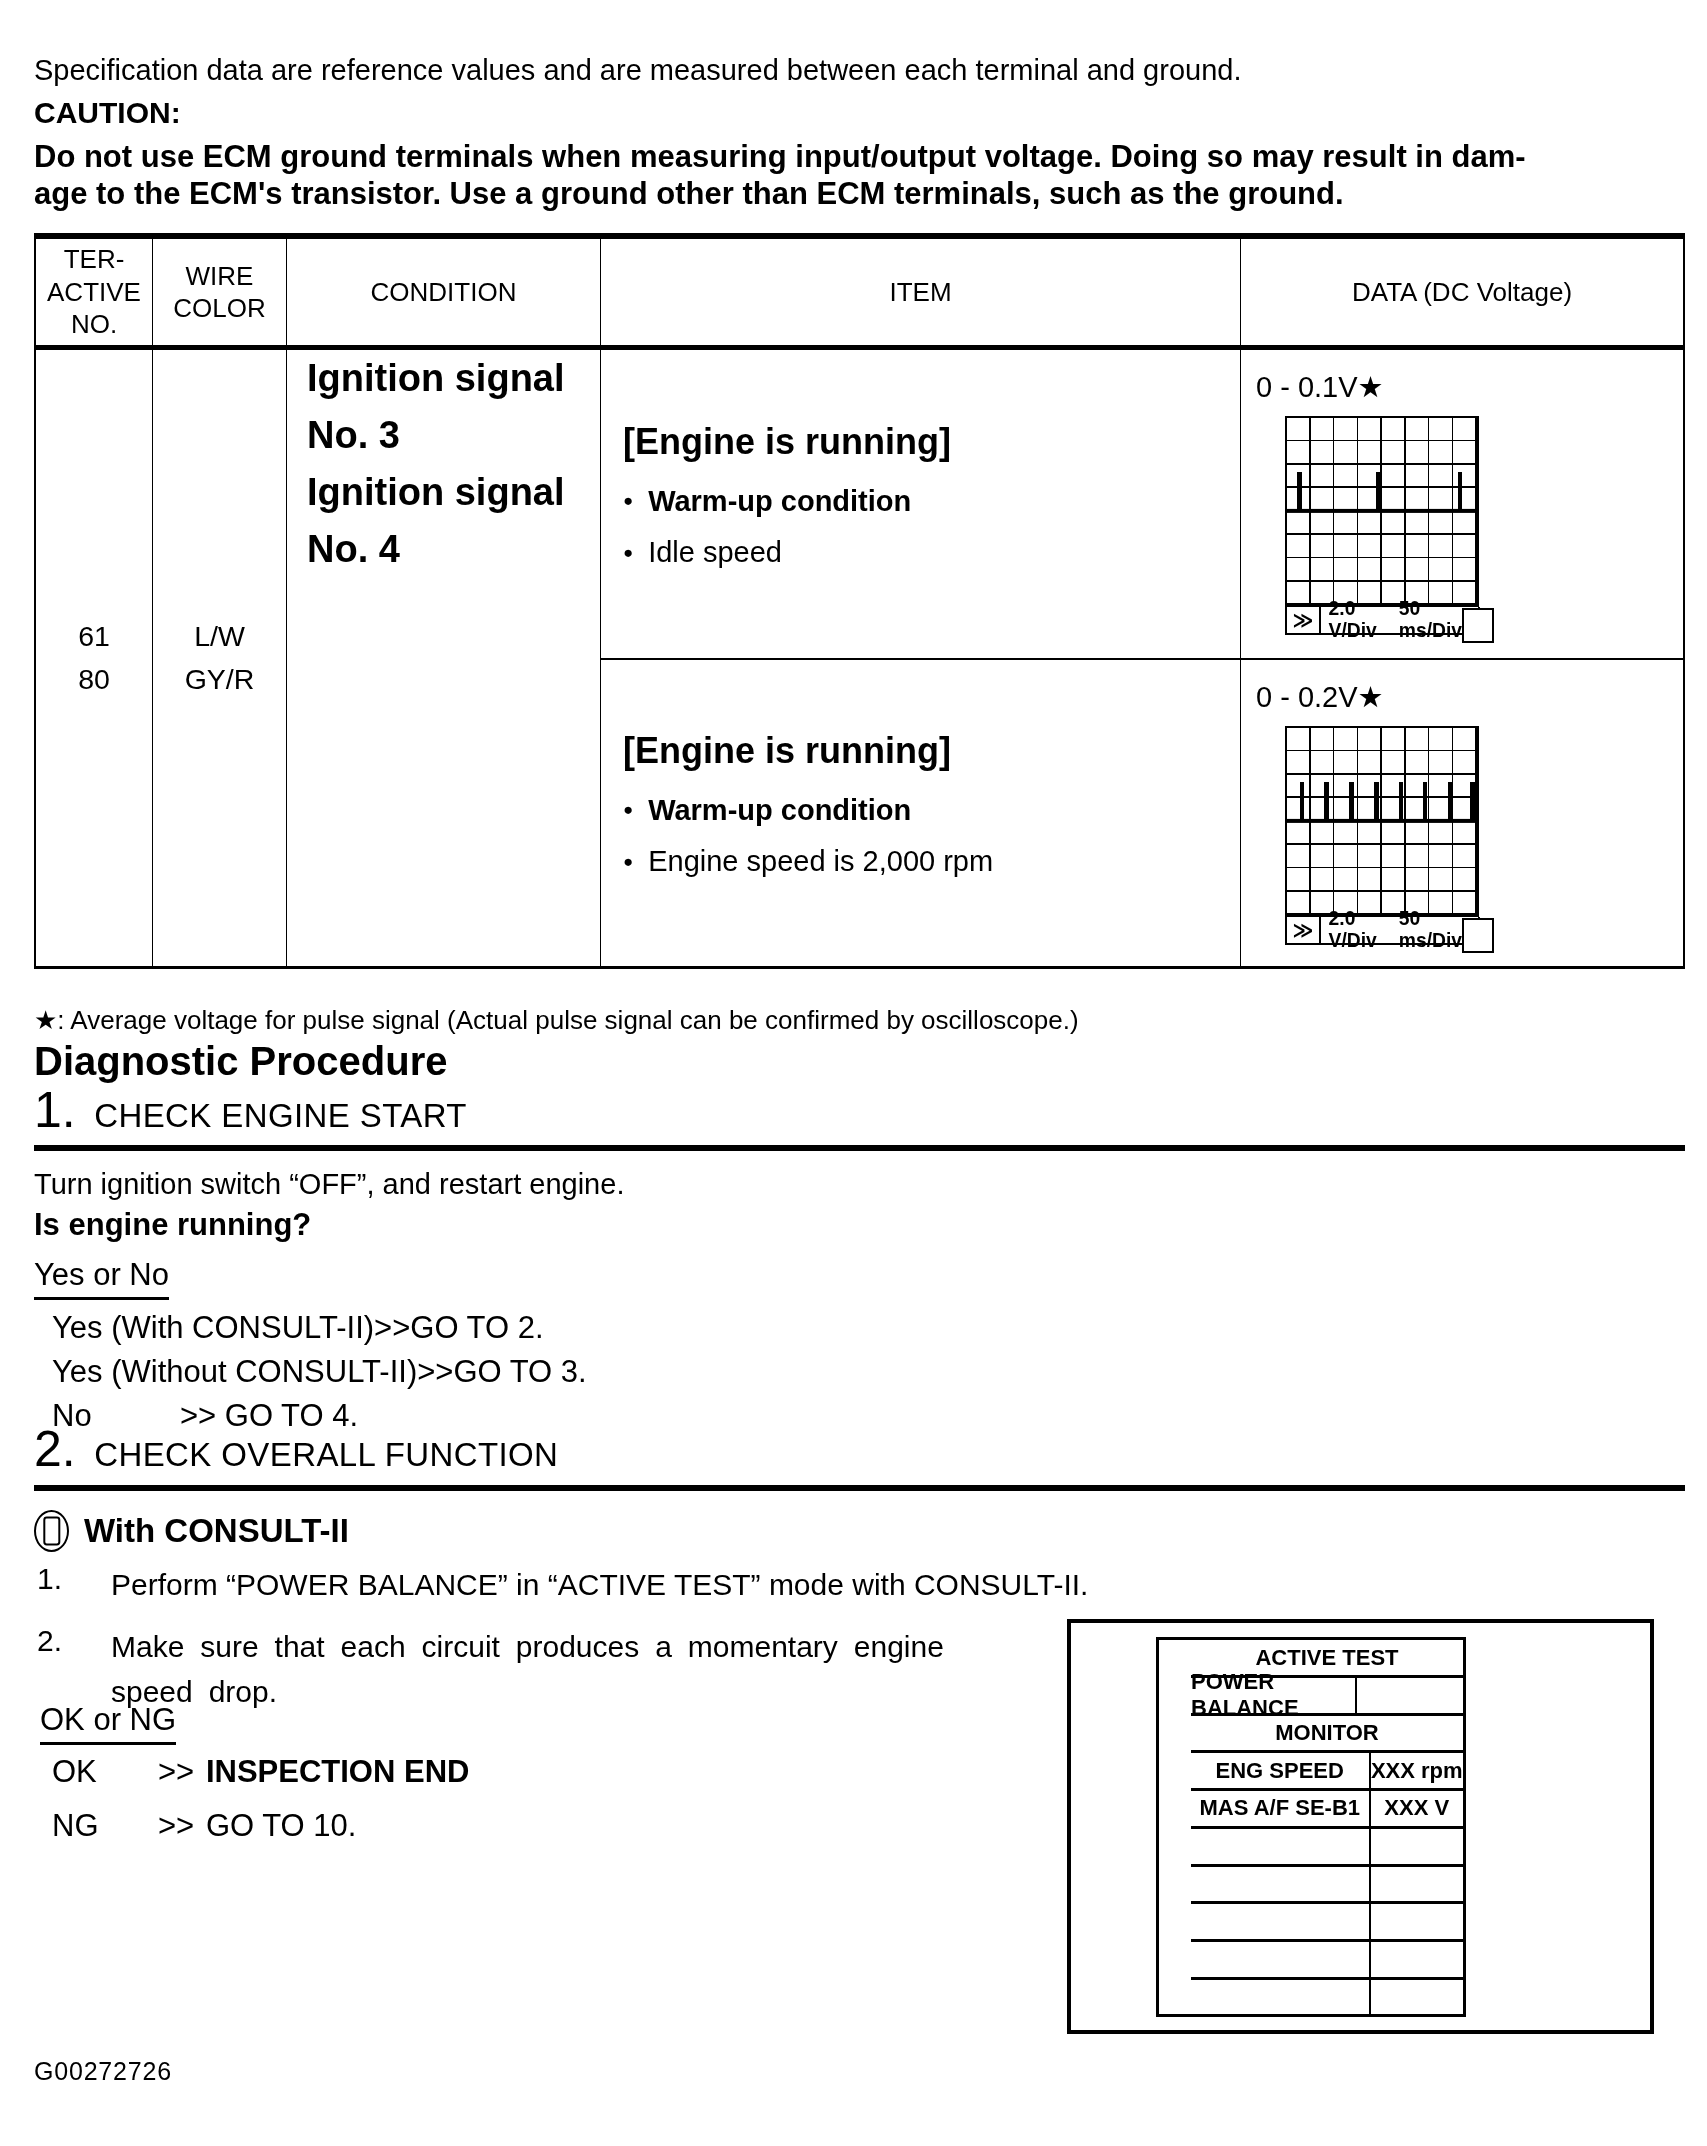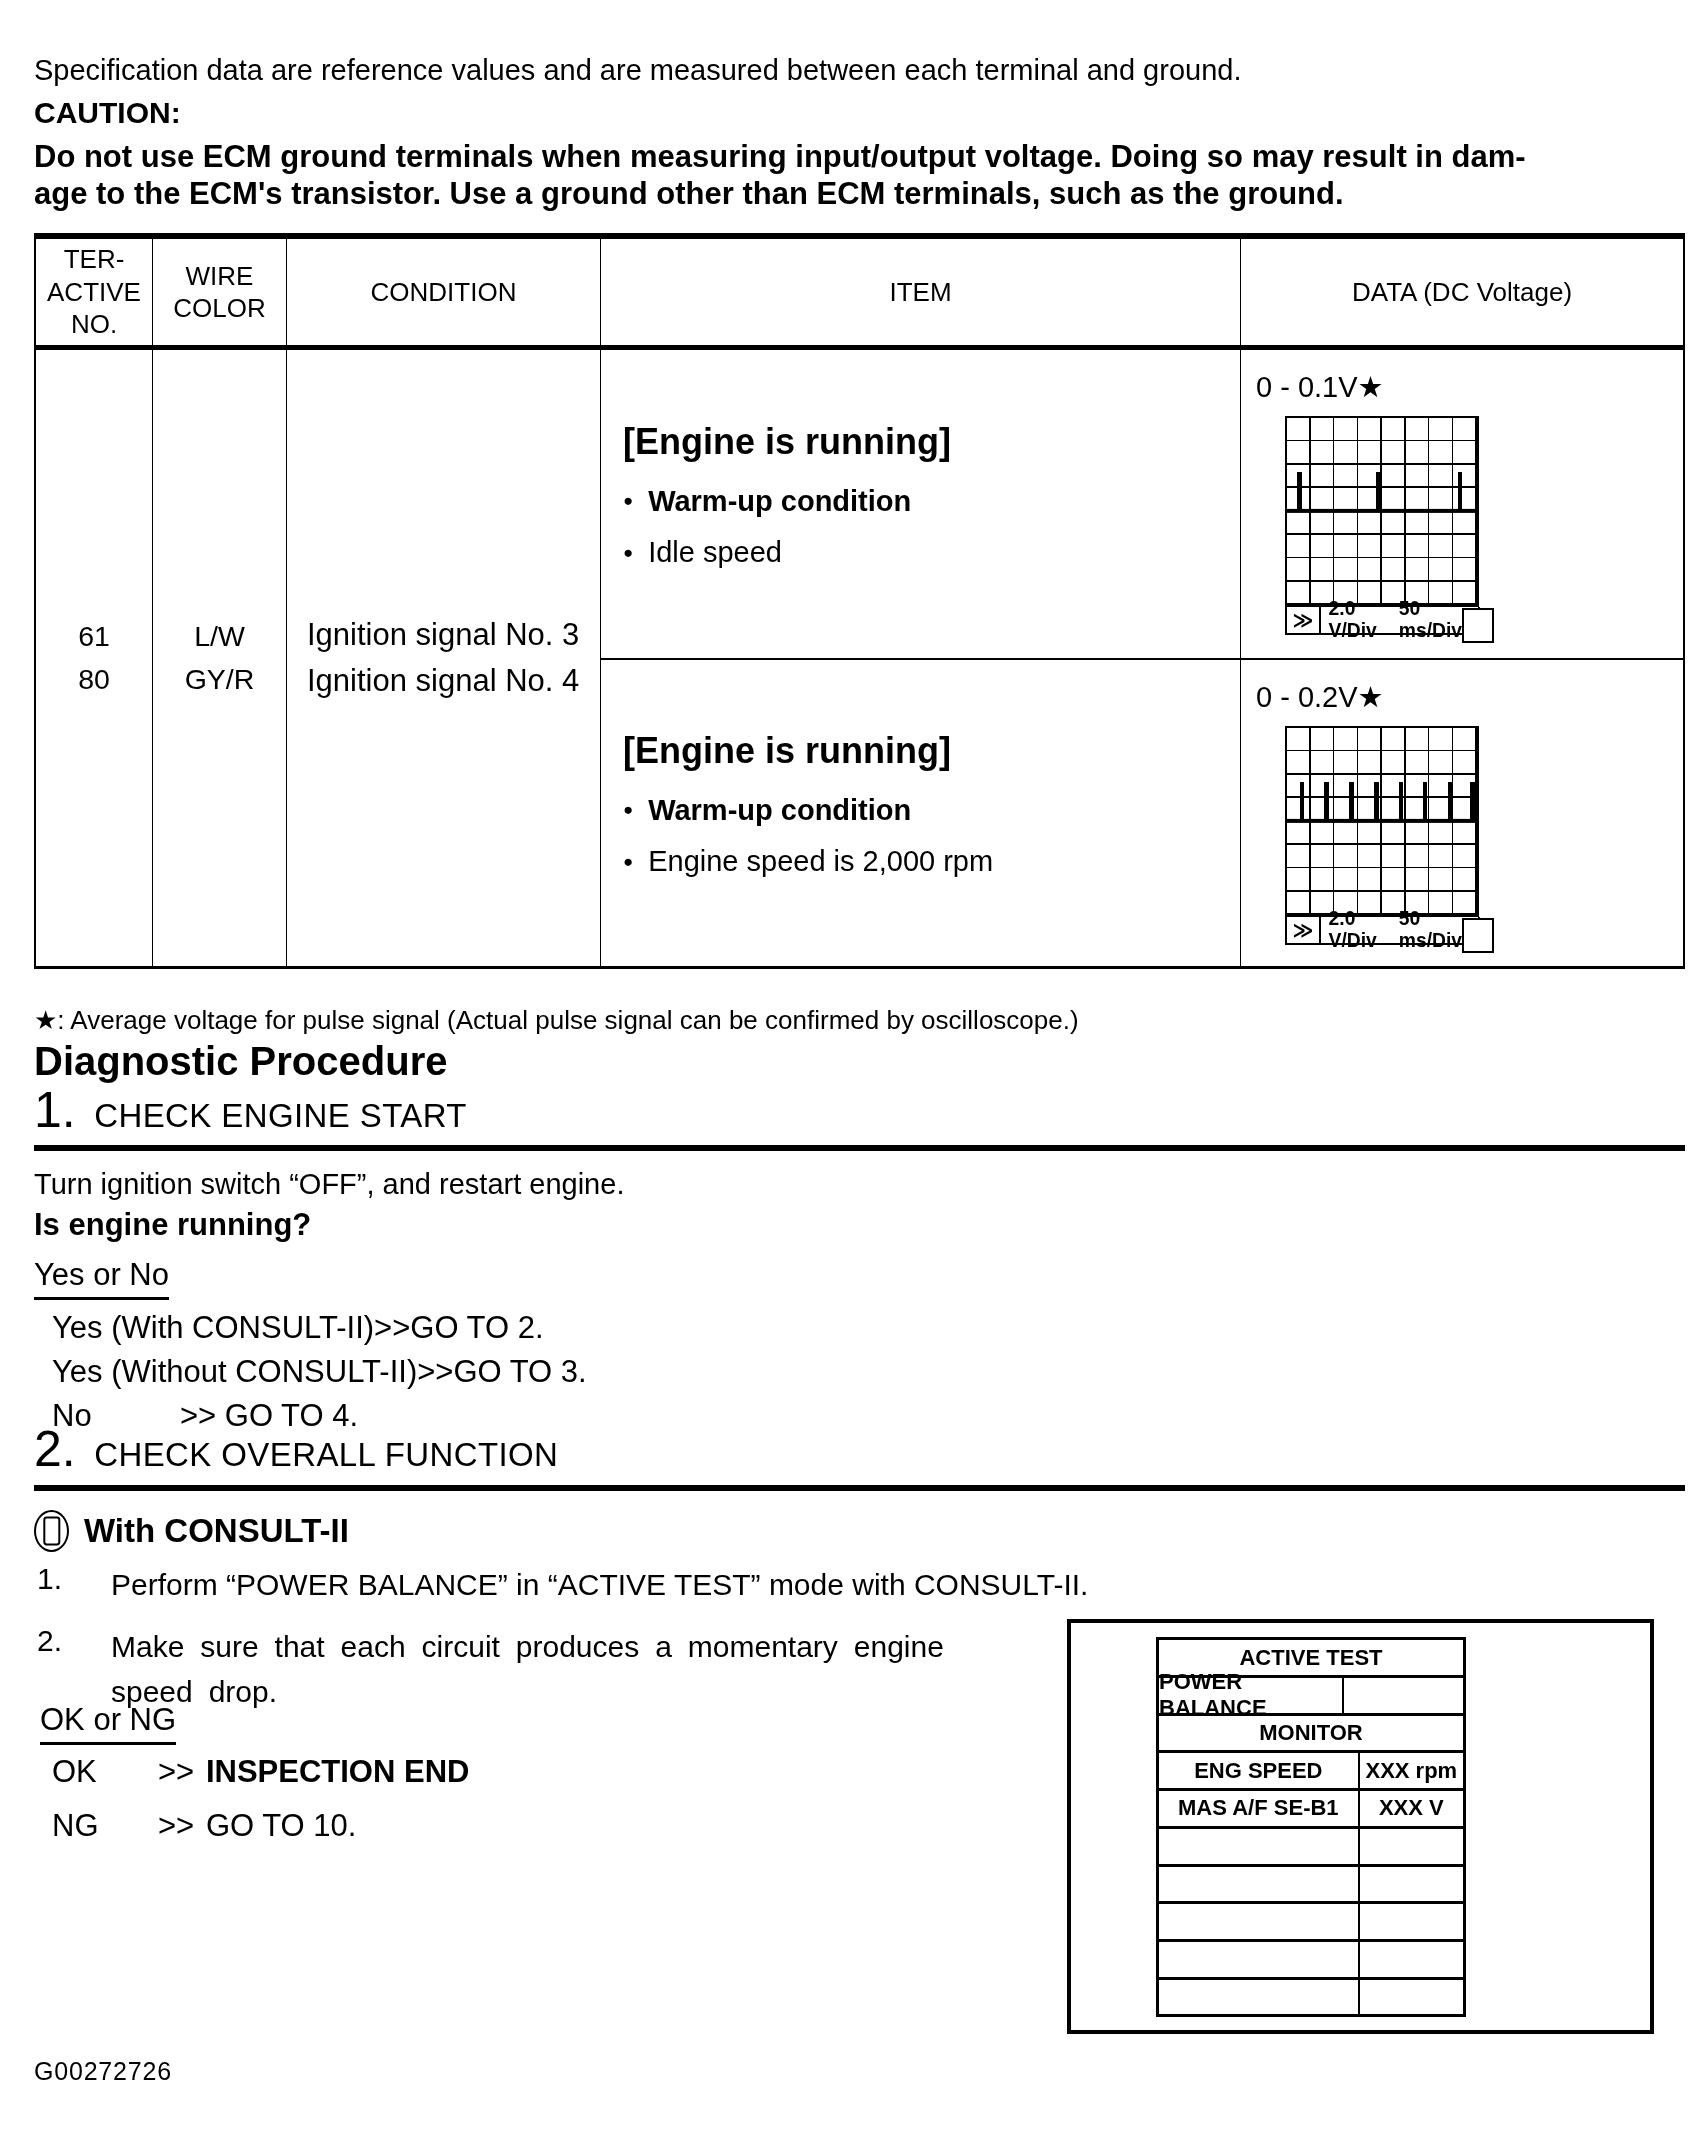--- a/index.html
+++ b/index.html
@@ -23,21 +23,21 @@
   .spec-header { display:grid; grid-template-columns:117px 134px 314px 640px auto;
                  height:106px; border-bottom:5px solid #000; }
   .spec-header > div { display:flex; align-items:center; justify-content:center;
                  font-size:26px; text-align:center; white-space:pre-line; line-height:1.25;
                  border-right:1.7px solid #000; }
   .spec-header > div:last-child { border-right:none; }
   .spec-body { display:grid; grid-template-columns:117px 134px 314px 640px auto; flex:1; }
   .spec-body > .col { border-right:1.7px solid #000; display:flex; flex-direction:column; }
   .spec-body > .col:last-child { border-right:none; }
   .cell-center { justify-content:center; align-items:center; font-size:28.5px; line-height:1.5; }
-  .cell-item { justify-content:center; padding-left:20px; font-size:31px; line-height:1.5; }
+  .cell-item { padding-left:20px; font-size:38px; line-height:1.5;font-weight:bold; }
   .subcell { box-sizing:border-box; display:flex; flex-direction:column; }
   .subcell.first { height:310px; border-bottom:2.5px solid #000; }
   .subcell.second { flex:1; }
   .cond-block { justify-content:center; padding-left:22px; }
   .cond-state { font-weight:bold; font-size:36px; margin-bottom:22px; }
   .cond-bullet { font-size:29px; margin-bottom:18.5px; display:flex; align-items:center; }
   .cond-bullet::before { content:"●"; font-size:0.58em; margin-right:15px; }
   .cond-bullet.bold { font-weight:bold; }
 
   
@@ -97,21 +97,21 @@
   .res-row { display:flex; margin-bottom:10px; }
   .res-label { width:106px; }
   .res-arrow { margin-right:11.7px; }
   .res-strong { font-weight:bold; }
 
   
   .consult-box { left:1067px; top:1619px; width:587px; height:415px; box-sizing:border-box;
                  border:4.2px solid #000; }
   .consult-table { position:absolute; left:85px; top:14.3px; width:310px; height:380px;
                  box-sizing:border-box; border:3.4px solid #000; display:flex; flex-direction:column;
-                 font-size:22px; font-weight:bold; }
+                 font-size:22px; font-weight:bold;padding-left:32px; }
   .c-row { flex:1; border-bottom:3.4px solid #000; display:flex; align-items:stretch; min-height:0; }
   .c-row:last-child { border-bottom:none; }
   .c-full { align-items:center; justify-content:center; text-align:center; }
   .c-name { width:66%; box-sizing:border-box; border-right:2.5px solid #000; display:flex;
             align-items:center; justify-content:center; }
   .c-row.power .c-name { width:61%; }
   .c-val { flex:1; display:flex; align-items:center; justify-content:center; }
 
   .figure-id { left:34px; top:2057px; font-size:25px; letter-spacing:0.8px; }
 </style>

